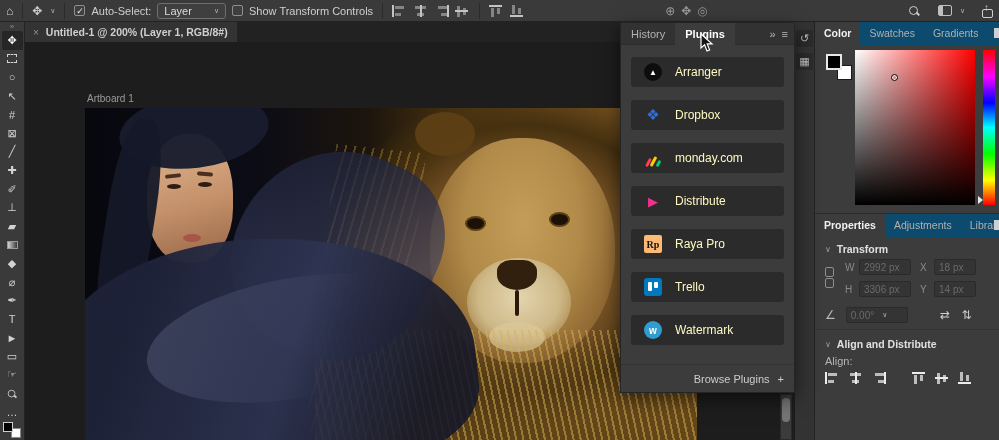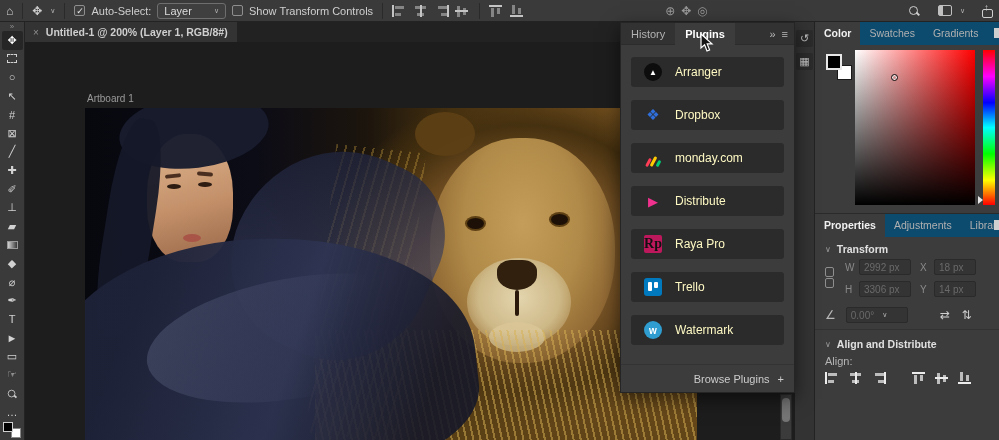--- a/index.html
+++ b/index.html
@@ -122,21 +122,21 @@
   .pp-list{flex:1;padding:12px 10px 0}
   .plugin-item{height:30px;background:#2b2b2b;border-radius:3px;display:flex;align-items:center;gap:13px;
       padding:0 0 0 13px;margin-bottom:13px}
   .plugin-name{color:#fef9c3;font-size:12px}
   .pic{width:18px;height:18px;display:flex;align-items:center;justify-content:center;flex:0 0 auto}
   .pic-arranger{background:#0d0d0d;border-radius:50%;color:#fff;font-size:8px}
   .pic-dropbox{color:#2f6fdb;font-size:15px}
   .pic-monday{display:flex;align-items:flex-end;gap:2px}
   .pic-monday i{display:block;width:3px;border-radius:2px;transform:rotate(28deg)}
   .pic-pixelsquid{color:#f0318e;font-size:13px}
-  .pic-raya{background:#be185d;border-radius:2px;color:#111;font-family:"Liberation Serif",serif;font-size:14px;font-weight:bold}
+  .pic-raya{background:#fdba74;border-radius:2px;color:#111;font-family:"Liberation Serif",serif;font-size:10px;font-weight:bold}
   .pic-trello{background:#0079bf;border-radius:3px;position:relative}
   .pic-trello::before,.pic-trello::after{content:"";position:absolute;top:4px;width:4px;background:#fff;border-radius:1px}
   .pic-trello::before{left:4px;height:9px}
   .pic-trello::after{left:10px;height:6px}
   .pic-watermark{background:#2f9dd0;border-radius:50%;color:#fff;font-size:10px;font-weight:bold}
   .pp-footer{height:28px;border-top:1px solid #333333;display:flex;align-items:center;justify-content:flex-end;
       gap:8px;padding-right:10px;color:#cccccc}
 
   
   .dock-strip{position:absolute;left:795px;top:22px;width:20px;height:418px;background:#333333;

